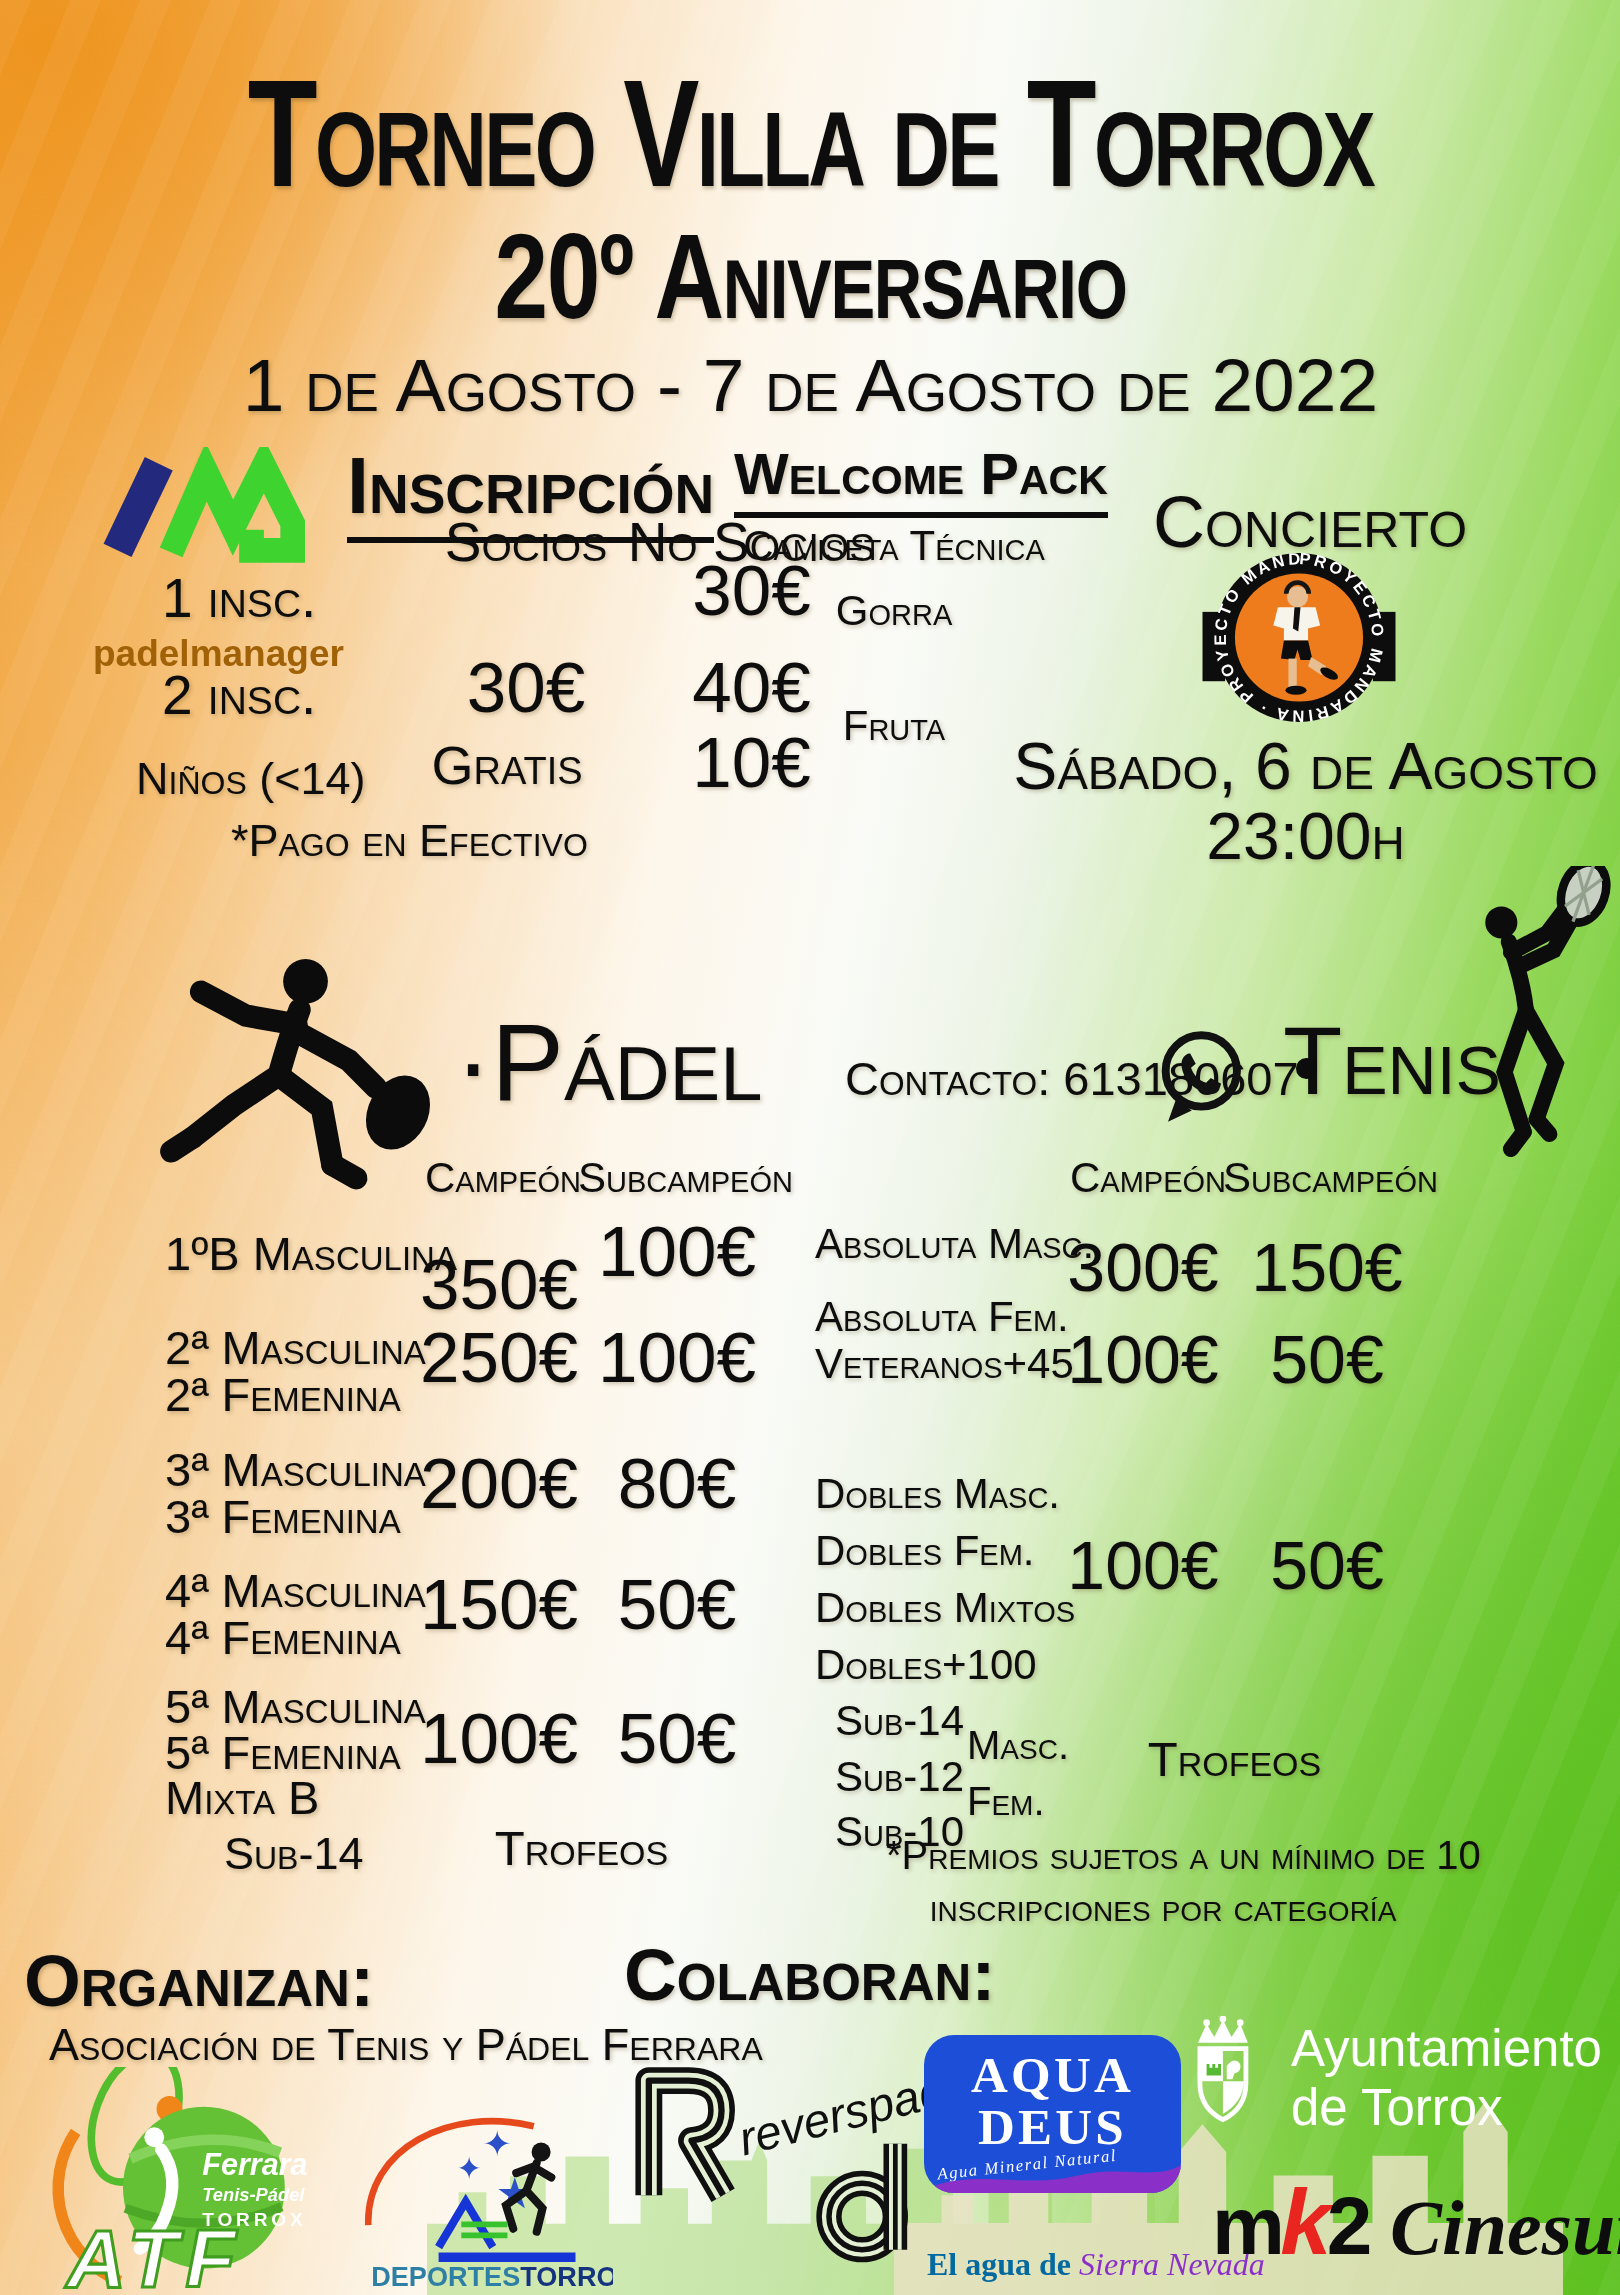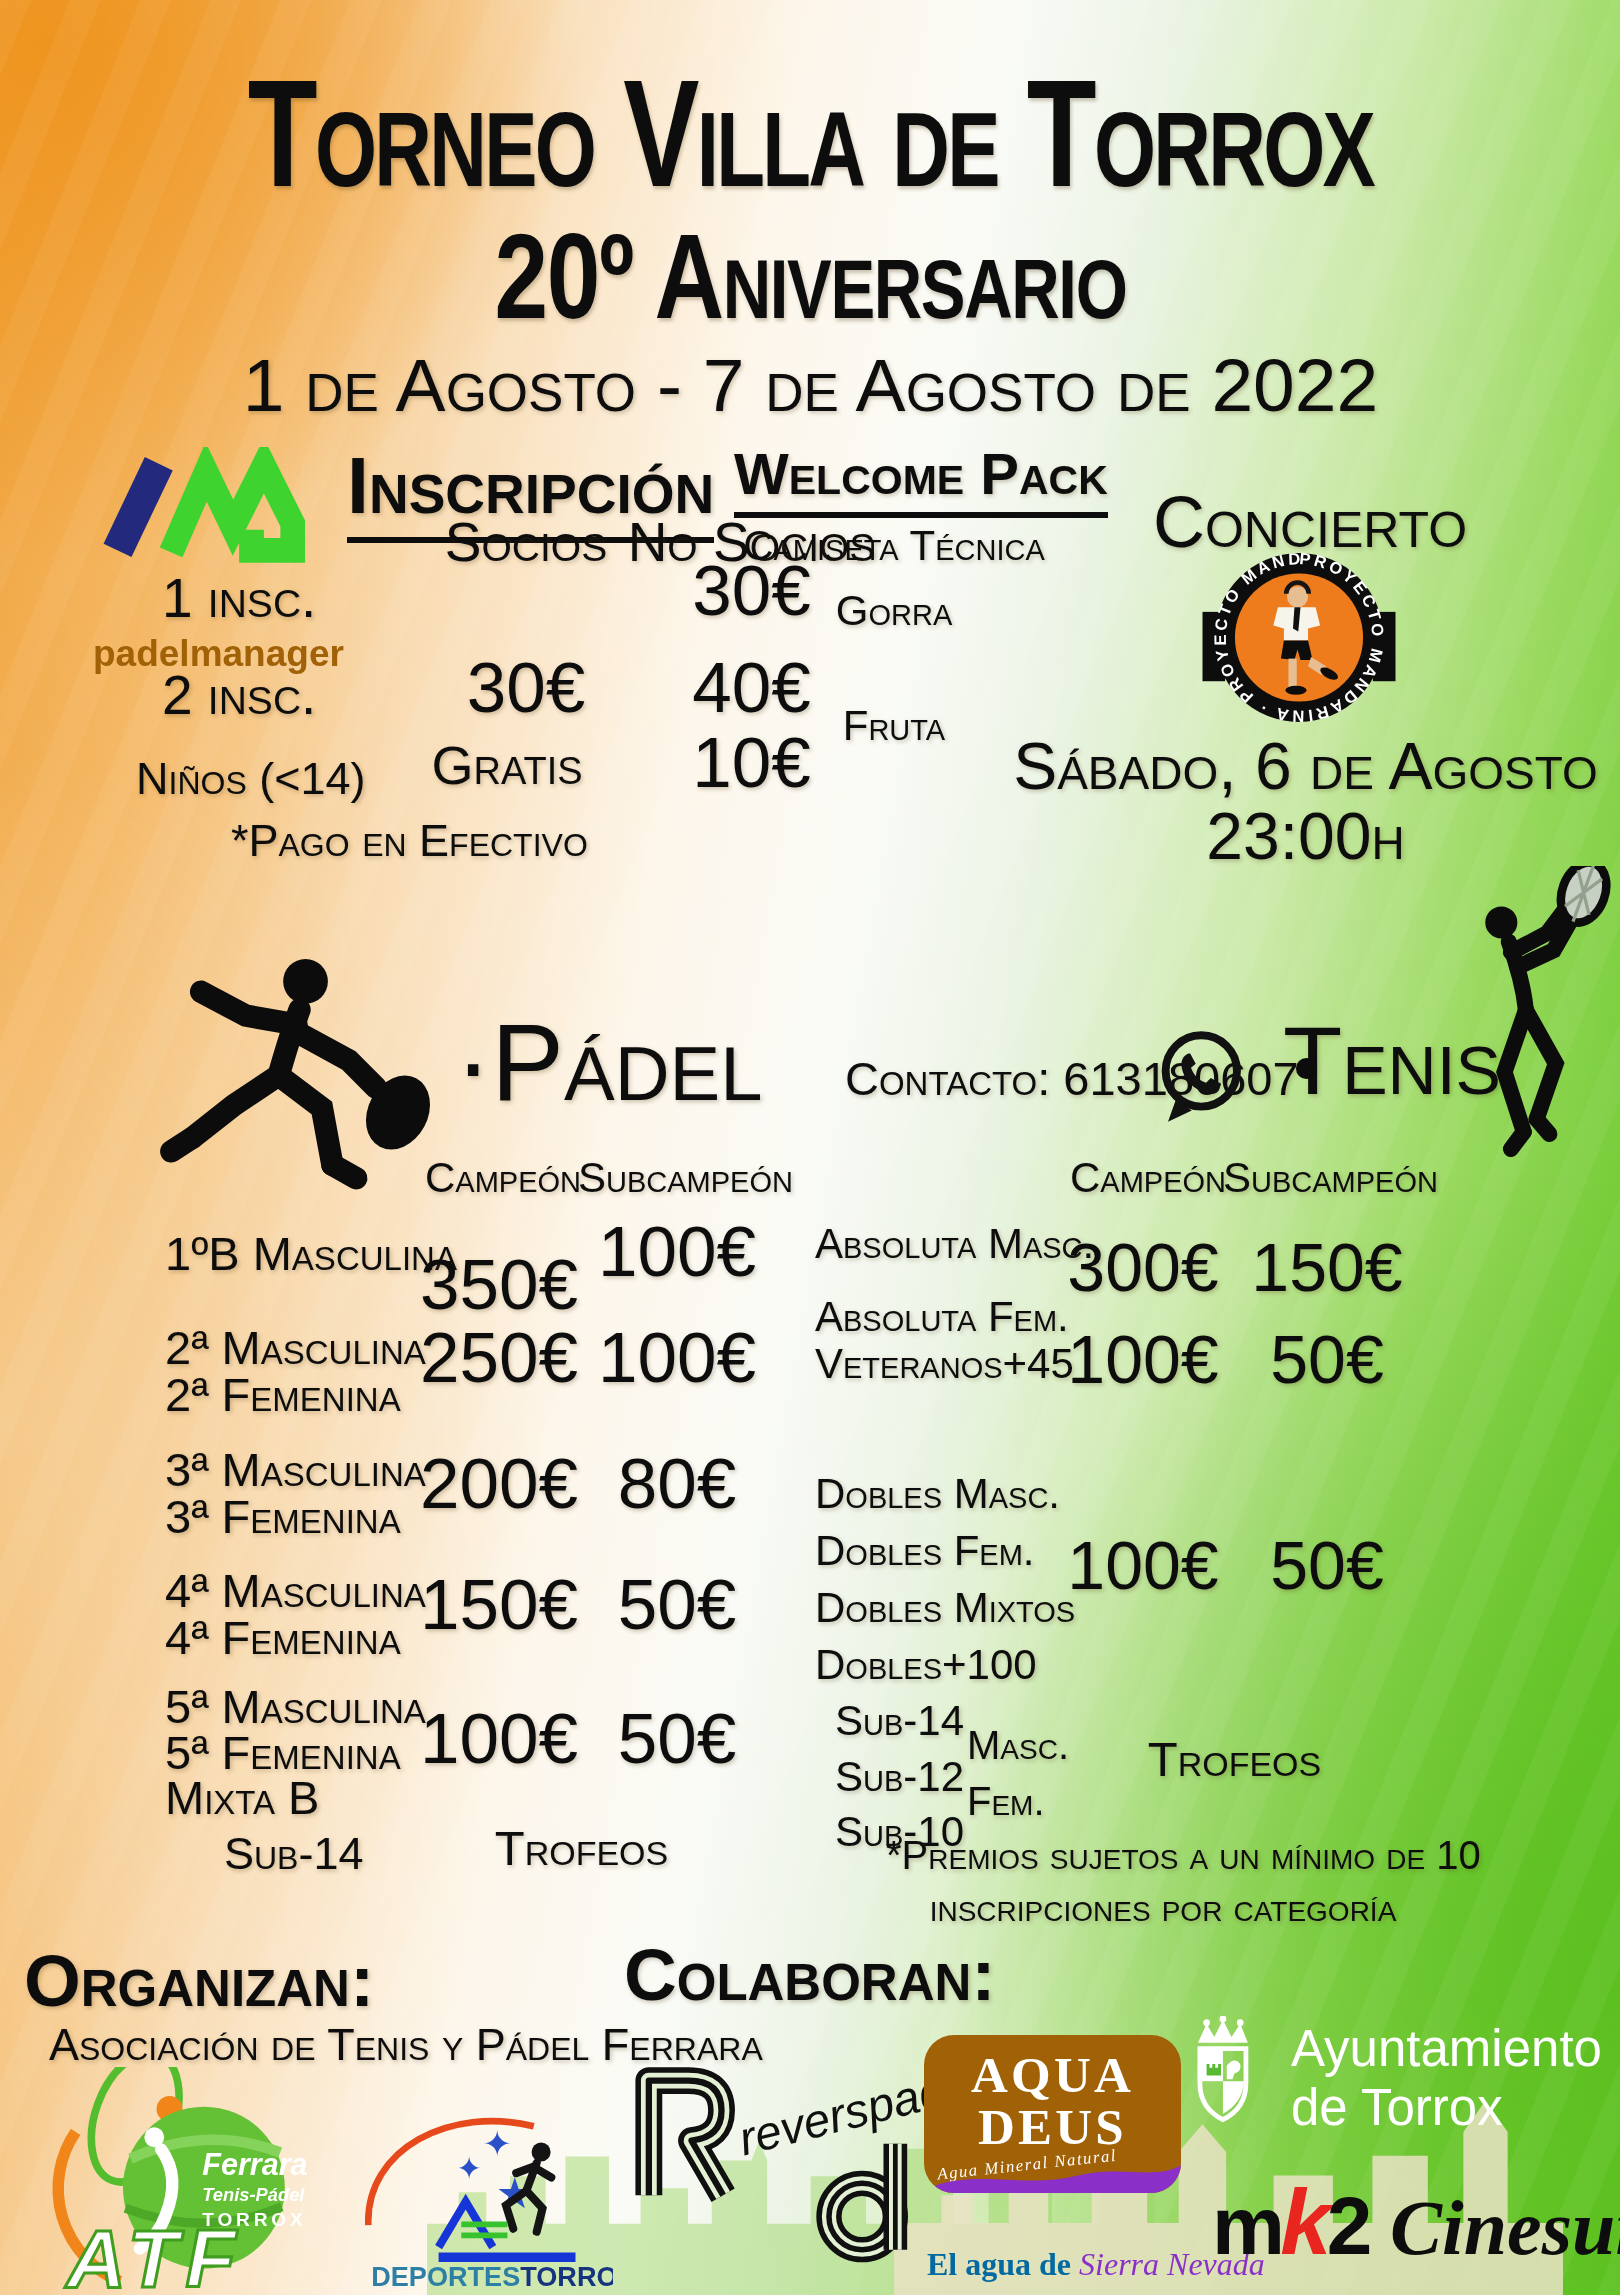--- a/index.html
+++ b/index.html
@@ -249,21 +249,21 @@
       <circle cx="300" cy="212" r="42" stroke="#101010" stroke-width="32"></circle>
       <circle cx="300" cy="212" r="42" stroke="#e4f0d3" stroke-width="18"></circle>
       <circle cx="300" cy="212" r="42" stroke="#101010" stroke-width="7"></circle>
       <path d="M342,120 V254" stroke="#101010" stroke-width="30"></path>
       <path d="M342,120 V254" stroke="#e4f0d3" stroke-width="16"></path>
       <path d="M342,120 V254" stroke="#101010" stroke-width="6"></path>
     </g>
     <text x="150" y="135" transform="rotate(-14 150 135)" font-family="Liberation Serif, serif" font-style="italic" font-size="60" fill="#101010">reverspadel</text>
   </svg>
 
-  <div class="abs" style="left:924px;top:2035px;width:257px;height:158px;background:#a16207;border-radius:30px;overflow:hidden;z-index:3;">
+  <div class="abs" style="left:924px;top:2035px;width:257px;height:158px;background:#1d4ed8;border-radius:30px;overflow:hidden;z-index:3;">
     <div class="abs ctr serif white" style="left:0;width:257px;top:11px;font-size:51px;font-weight:700;letter-spacing:3.2px;">AQUA</div>
     <div class="abs ctr serif white" style="left:0;width:257px;top:63px;font-size:51px;font-weight:700;letter-spacing:3.2px;">DEUS</div>
     <div class="abs serif white" style="left:12.7px;top:120px;font-size:16.6px;font-style:italic;transform:rotate(-6deg);letter-spacing:1.6px;">Agua Mineral Natural</div>
     <svg class="abs" style="left:0;top:119px" width="257" height="40" viewBox="0 0 325 50">
       <path d="M0,46 C55,16 130,44 190,28 C250,12 290,34 325,14 L325,50 L0,50 Z" fill="#8b2fc9"></path>
     </svg>
   </div>
   <div class="abs serif lbl" style="left:927px;top:2246px;font-size:32px;z-index:3;">
     <span style="color:#0369a1;font-weight:700;">El agua de </span><span style="color:#8b2fc9;font-style:italic;">Sierra Nevada</span>
   </div>

